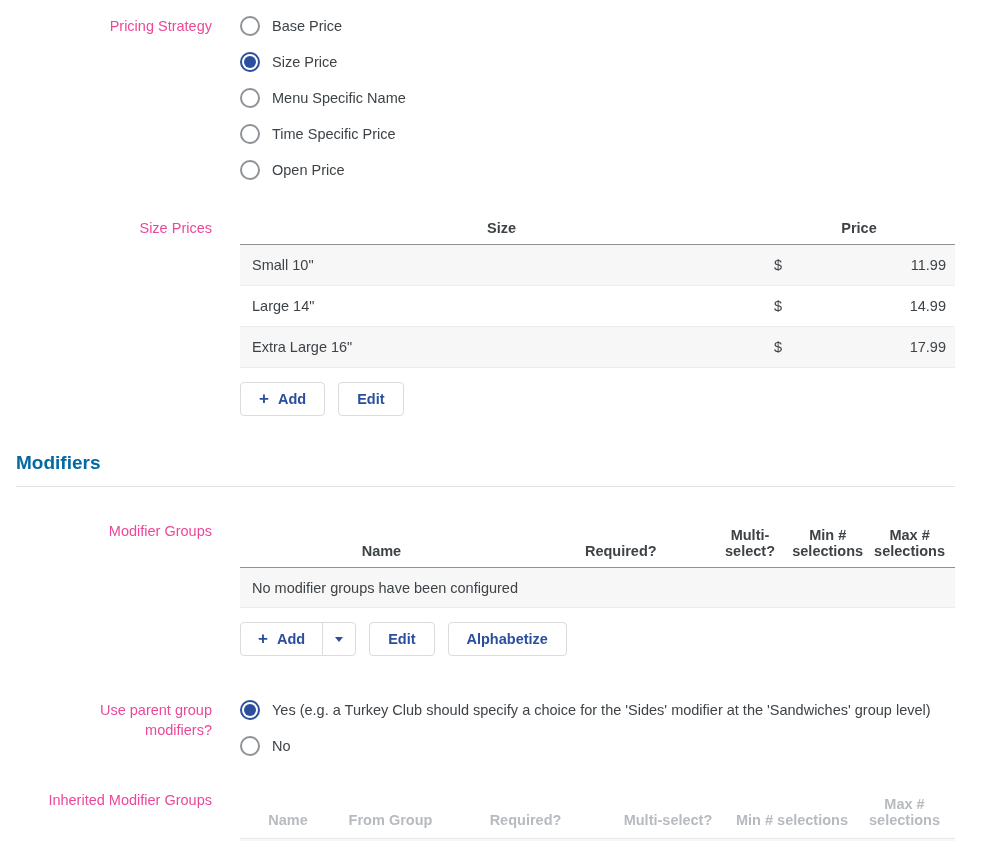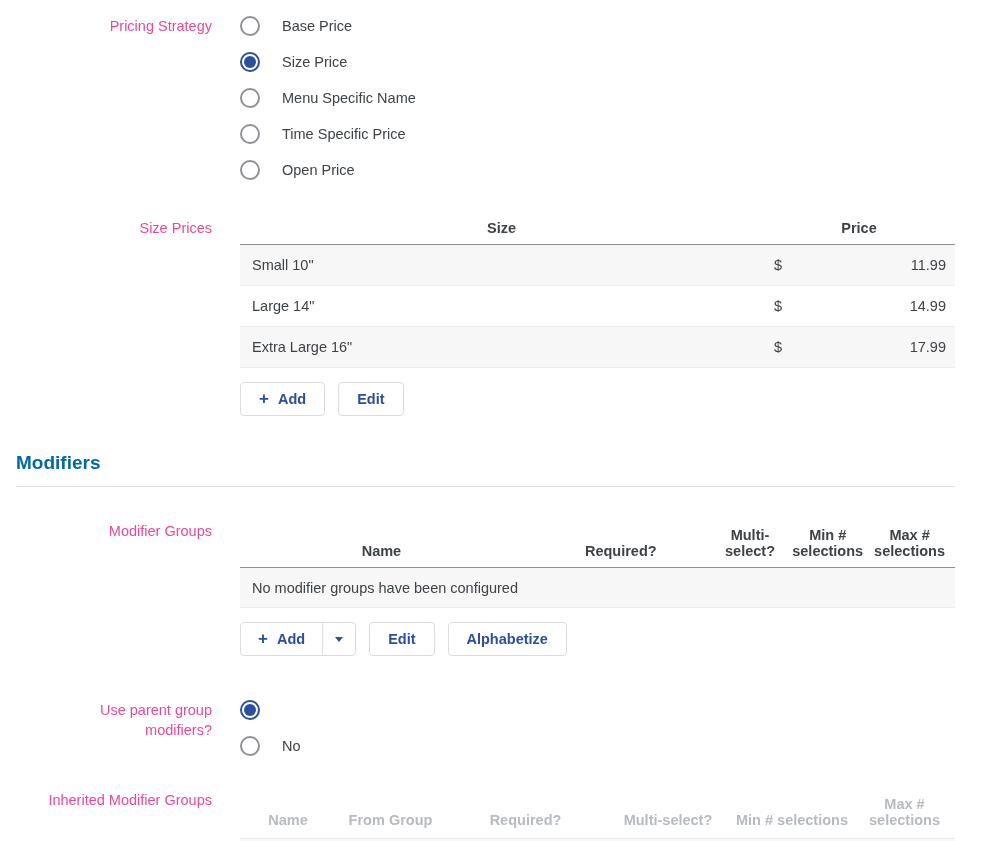--- a/index.html
+++ b/index.html
@@ -16,21 +16,21 @@
   .form-row { display: flex; align-items: flex-start; }
   .label-col {
     width: 176px; min-width: 176px;
     text-align: right; line-height: 20px; color: #ec4899; margin-left: 36px;
   }
   .content-col { flex: 1; margin-left: 28px; min-width: 0; }
   .pt8 { padding-top: 8px; }
   .pt4 { padding-top: 4px; }
 
   
-  .radio-option { display: flex; align-items: center; height: 36px; gap: 22px; }
+  .radio-option { display: flex; align-items: center; height: 36px; gap: 12px; }
   .radio {
     width: 20px; height: 20px; min-width: 20px; border-radius: 50%;
     border: 2px solid #8f9399; background: #fff; position: relative;
   }
   .radio.selected { border-color: #2b4f9e; }
   .radio.selected::after {
     content: ''; position: absolute; inset: 2px;
     border-radius: 50%; background: #2b4f9e;
   }
 
@@ -226,20 +226,21 @@
         </button>
       </div>
     </div>
   </div>
 
   <div class="form-row sec-useparent">
     <div class="label-col pt8">Use parent group modifiers?</div>
     <div class="content-col">
       <div class="radio-option">
         <span class="radio selected"></span>
+        <span>Yes (e.g. a Turkey Club should specify a choice for the 'Sides' modifier at the 'Sandwiches' group level)</span>
       </div>
       <div class="radio-option">
         <span class="radio"></span>
         <span>No</span>
       </div>
     </div>
   </div>
 
   <div class="form-row sec-inherited">
     <div class="label-col">Inherited Modifier Groups</div>

